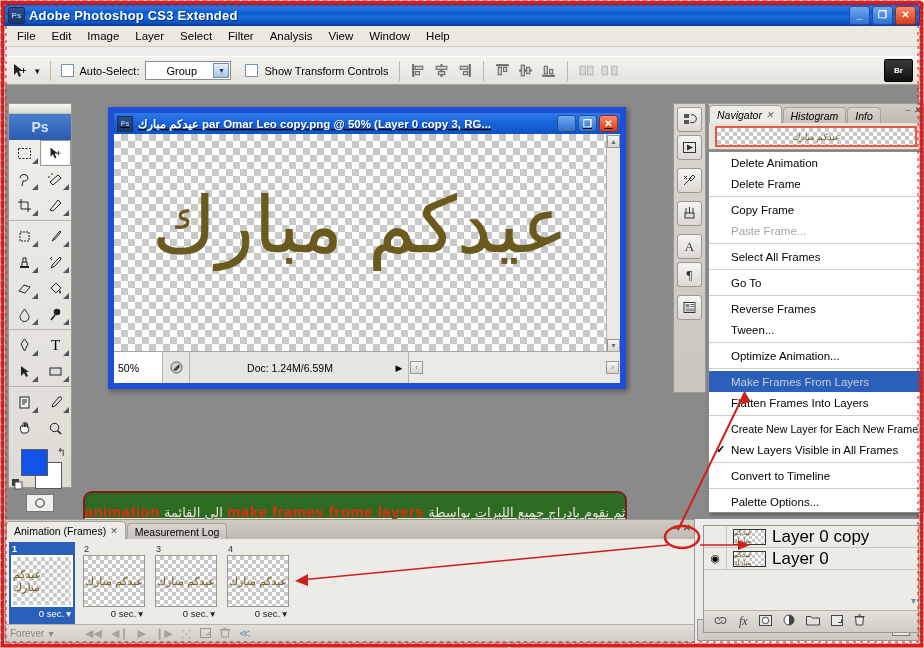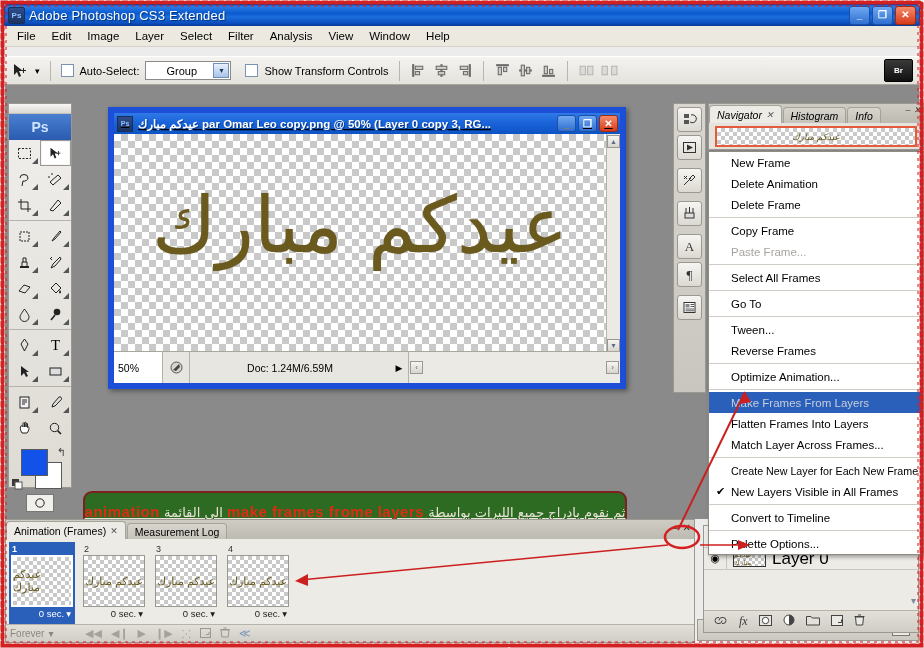--- a/index.html
+++ b/index.html
@@ -30,21 +30,21 @@
     border:1px solid #0b3f9c;border-radius:3px 3px 0 0;
     box-sizing:border-box;
   }
   #ps-logo-small{
     width:15px;height:15px;margin-left:3px;margin-right:4px;
     background:linear-gradient(to bottom,#2f4d8c,#1d3361);
     color:#8fc1ff;font-size:8px;font-weight:bold;
     display:flex;align-items:center;justify-content:center;
     border:1px solid #16305e;border-radius:2px;
   }
-  #app-title{color:#fff;font-weight:normal;font-size:13px;text-shadow:1px 1px 1px #00306f;letter-spacing:.2px;}
+  #app-title{color:#fff;font-weight:bold;font-size:13px;text-shadow:1px 1px 1px #00306f;letter-spacing:.2px;}
   .wbtns{margin-left:auto;display:flex;gap:2px;margin-right:3px;}
   .wbtn{
     width:19px;height:17px;border:1px solid #1b4fa8;border-radius:3px;
     background:linear-gradient(to bottom,#6fa8f2,#2f6fd0);
     display:flex;align-items:center;justify-content:center;
     font-size:10px;color:#fff;font-weight:bold;line-height:1;
   }
   .wbtn.close{background:linear-gradient(to bottom,#f58b6a,#d63a1b);border-color:#9c2a10;}
 
   
@@ -707,39 +707,37 @@
           <span class="tinybtn">–</span>
           <span class="tinybtn">✕</span>
         </div>
       </div>
       <div id="navthumb">
         <span style="font-size:9px;">عيدكم مبارك</span>
       </div>
     </div>
 
     <div id="popmenu">
-      <div class="mrow">New Frame</div>
       <div class="mrow">Delete Animation</div>
       <div class="mrow">Delete Frame</div>
       <div class="msep"></div>
       <div class="mrow">Copy Frame</div>
       <div class="mrow disabled">Paste Frame...</div>
       <div class="msep"></div>
       <div class="mrow">Select All Frames</div>
       <div class="msep"></div>
       <div class="mrow">Go To</div>
       <div class="msep"></div>
+      <div class="mrow">Reverse Frames</div>
       <div class="mrow">Tween...</div>
-      <div class="mrow">Reverse Frames</div>
       <div class="msep"></div>
       <div class="mrow">Optimize Animation...</div>
       <div class="msep"></div>
       <div class="mrow hl">Make Frames From Layers</div>
       <div class="mrow">Flatten Frames Into Layers</div>
-      <div class="mrow">Match Layer Across Frames...</div>
       <div class="msep"></div>
       <div class="mrow" style="font-size:10.7px;">
         <span>Create New Layer for Each New Frame</span>
       </div>
       <div class="mrow">
         <span class="ck">✔</span>
         <span>New Layers Visible in All Frames</span>
       </div>
       <div class="msep"></div>
       <div class="mrow">Convert to Timeline</div>

